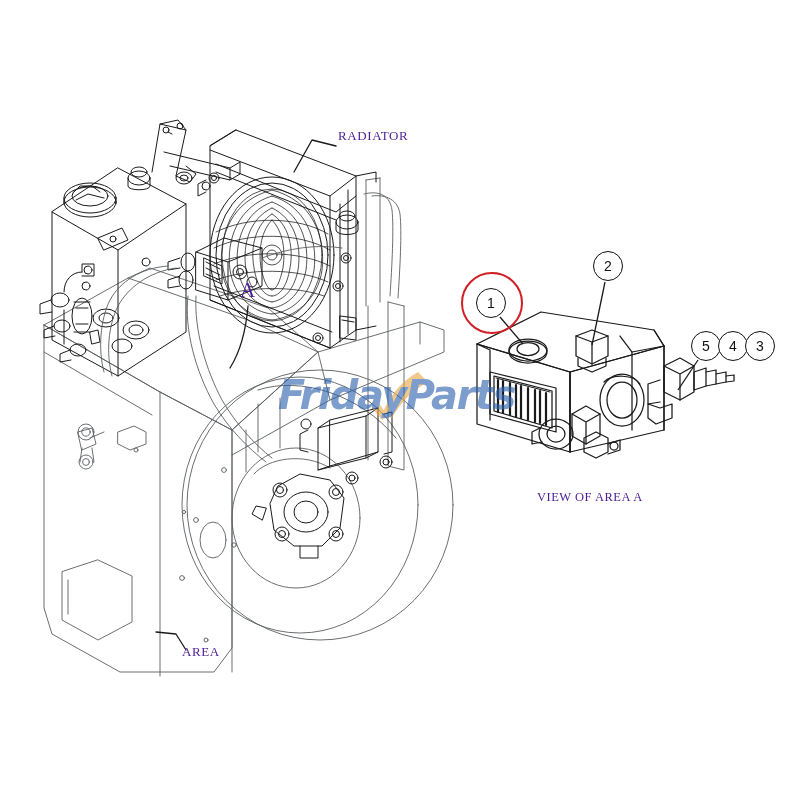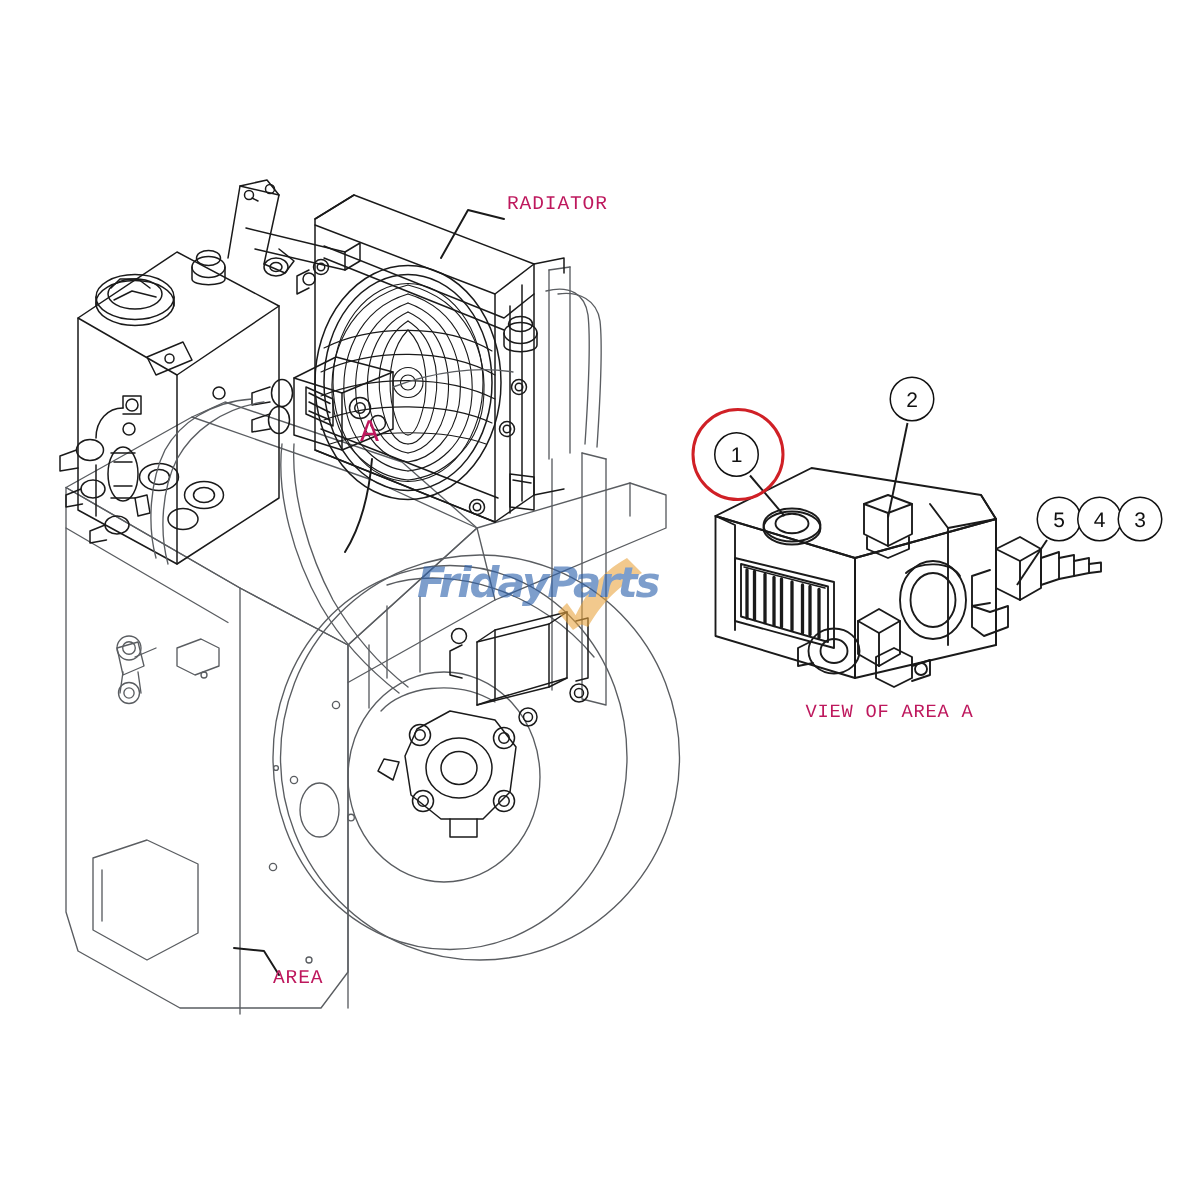--- a/index.html
+++ b/index.html
@@ -1,24 +1,24 @@
 <!DOCTYPE html>
 <html><head>
 <meta charset="utf-8">
 <style>
   html,body{margin:0;padding:0;background:#ffffff;}
   body{width:800px;height:800px;overflow:hidden;font-family:"Liberation Sans",sans-serif;}
   #sheet{position:relative;width:800px;height:800px;background:#fff;}
   svg{display:block;}
   .lbl{
     position:absolute;
-    font-family:Liberation Mono, monospace;
+    font-family:Liberation Serif, serif;
     font-size:13px;
     letter-spacing:.6px;
-    color:#be185d;
+    color:#4c1d95;
     white-space:nowrap;
     user-select:none;
   }
   .lbl.big{font-size:21px;font-weight:400;letter-spacing:0;}
   .lbl.view{font-size:12.5px;letter-spacing:.5px;}
   .callout-num{
     position:absolute;
     width:30px;height:30px;
     border:1.7px solid #111;
     border-radius:50%;
@@ -43,21 +43,21 @@
     left:278px;top:368px;
     width:232px;height:56px;
     pointer-events:none;
     opacity:.62;
   }
   #watermark .wm-text{
     position:absolute;left:0;top:4px;
     font-family:"DejaVu Sans",sans-serif;
     font-weight:bold;
     font-style:italic;
-    font-size:28px;
+    font-size:40px;
     letter-spacing:-1.5px;
     color:#2f63ad;
     white-space:nowrap;
   }
 </style>
 </head>
 <body>
 
 <div id="sheet">
 
@@ -397,21 +397,21 @@
     </svg>
     <div class="wm-text">FridayParts</div>
   </div>
 
   <div class="lbl" style="left:338px;top:128px;">RADIATOR</div>
 
   <div class="lbl" style="left:182px;top:644px;">AREA</div>
 
   <div class="lbl big" style="left:240px;top:278px;">A</div>
 
-  <div class="lbl view" style="left:537px;top:468px;">VIEW OF AREA A</div>
+  <div class="lbl view" style="left:537px;top:490px;">VIEW OF AREA A</div>
 
   <div class="hl-ring" style="left:461px;top:272px;"></div>
 
   <div class="callout-num" style="left:476px;top:288px;">1</div>
 
   <div class="callout-num" style="left:593px;top:251px;">2</div>
 
   <div class="callout-num" style="left:691px;top:331px;">5</div>
 
   <div class="callout-num" style="left:718px;top:331px;">4</div>

